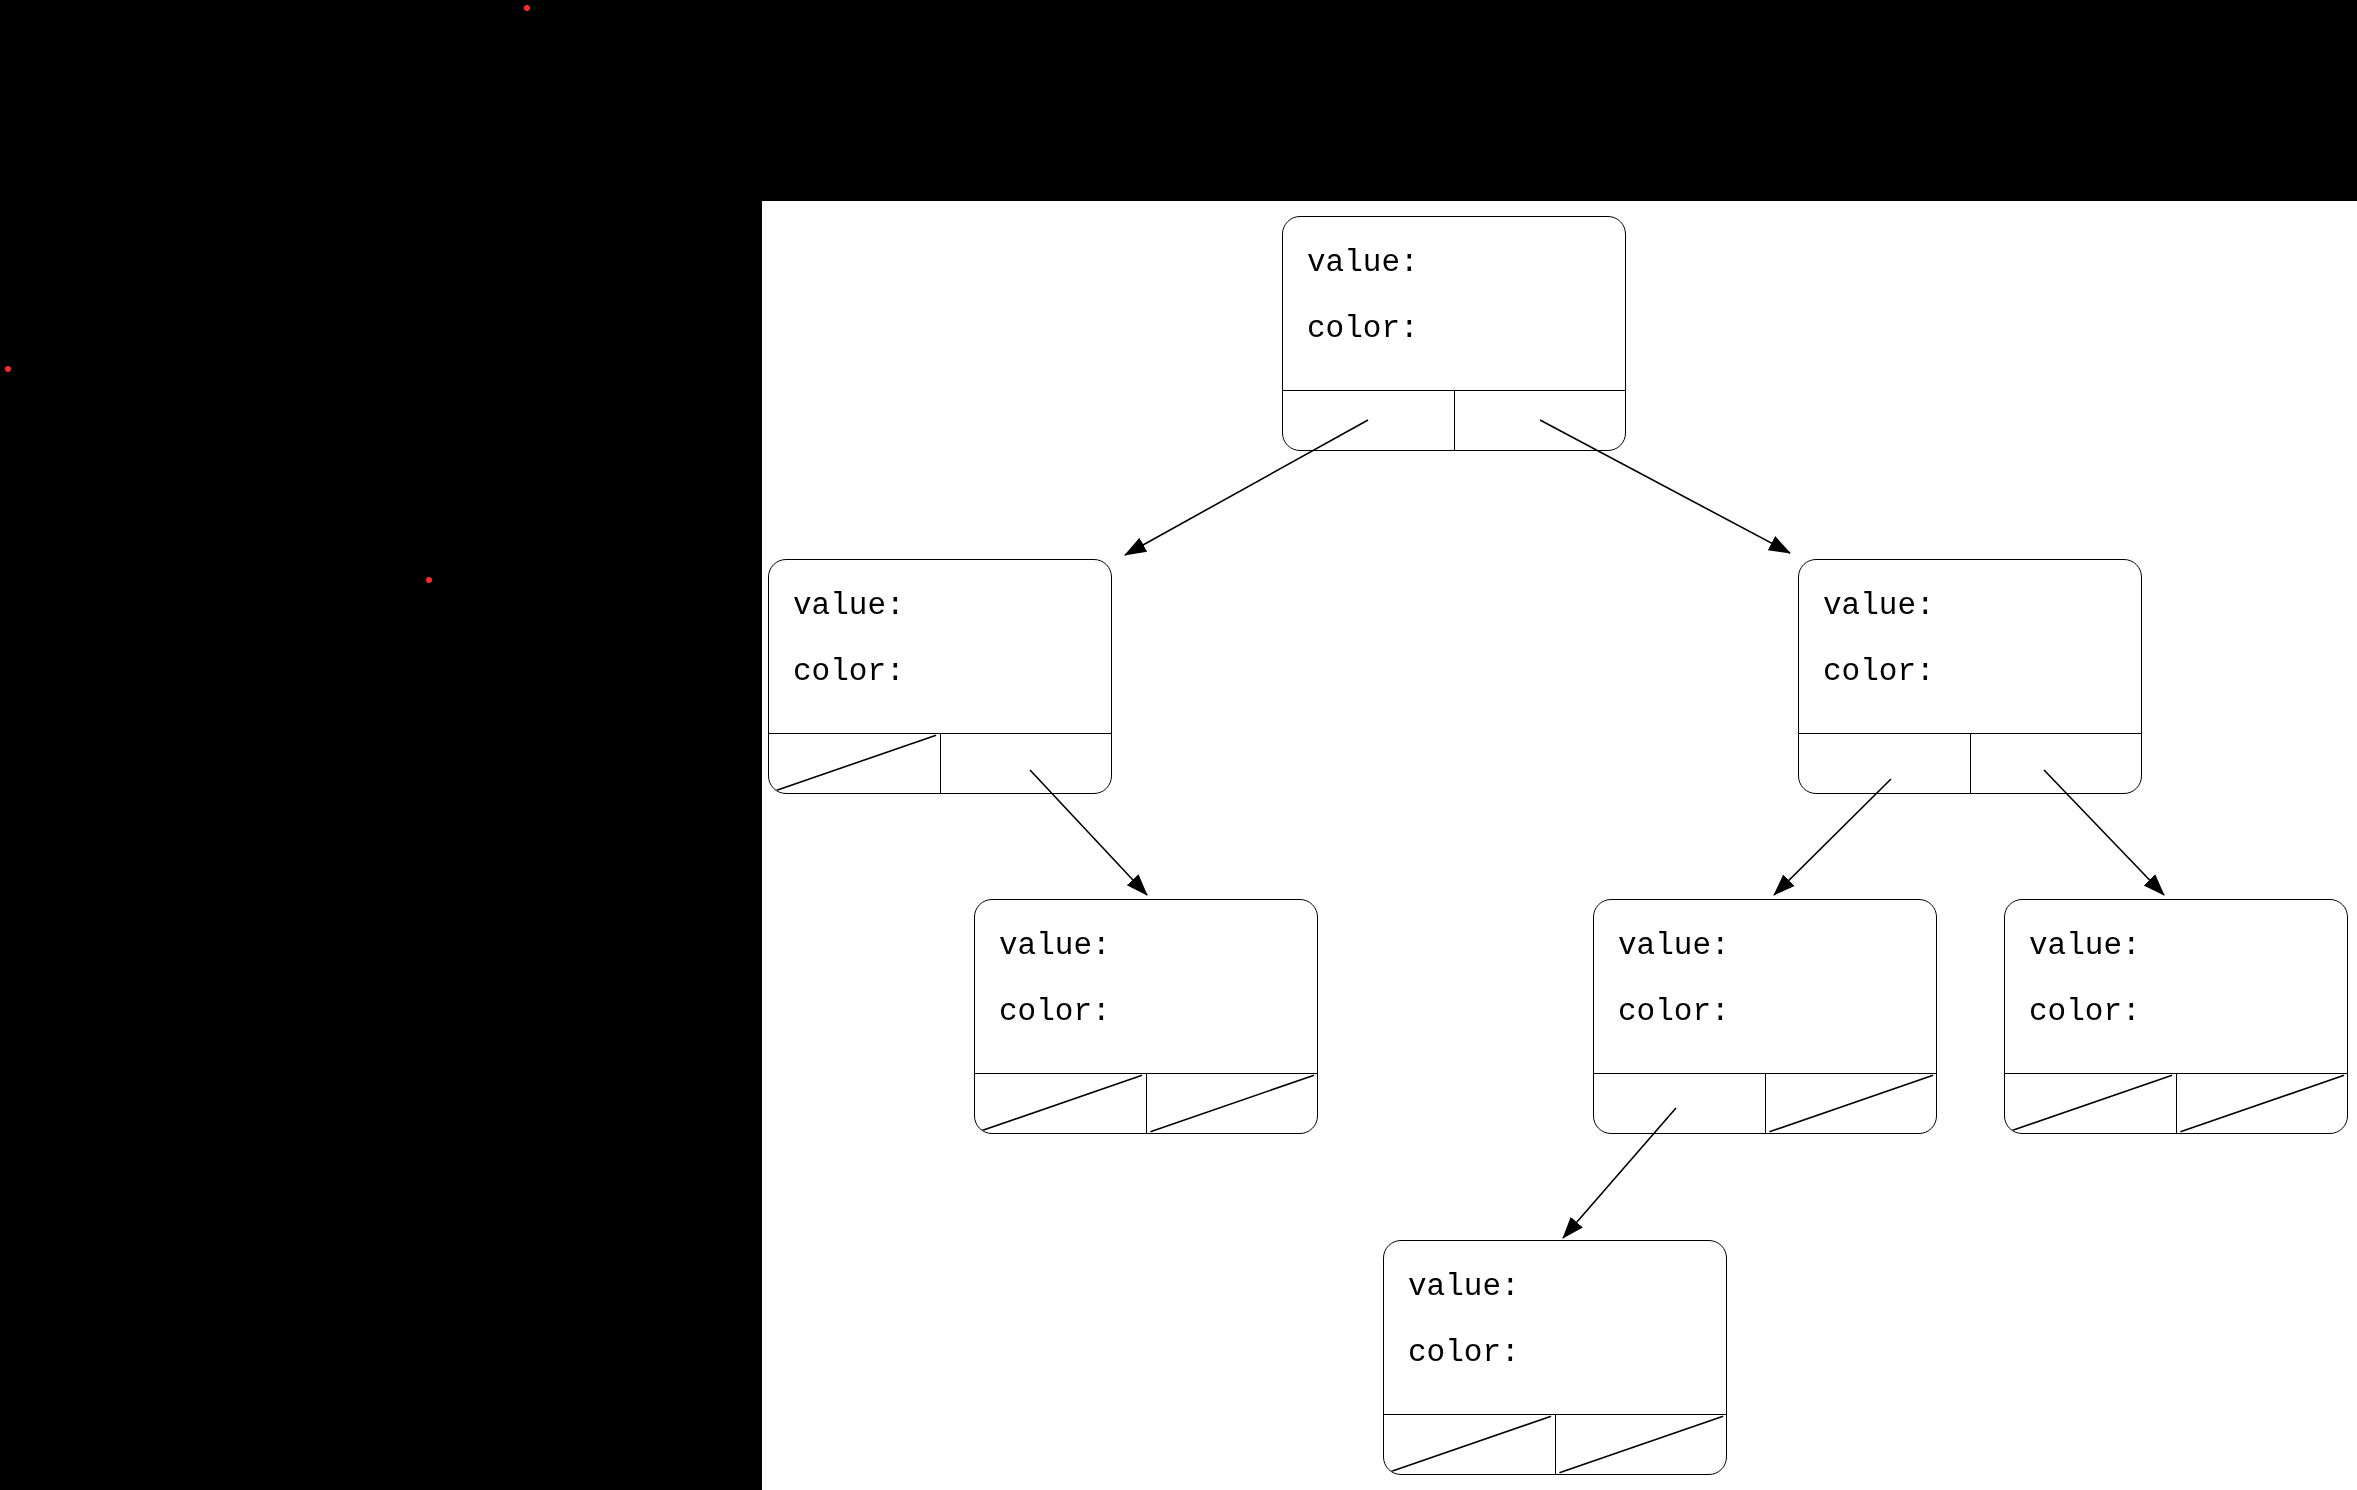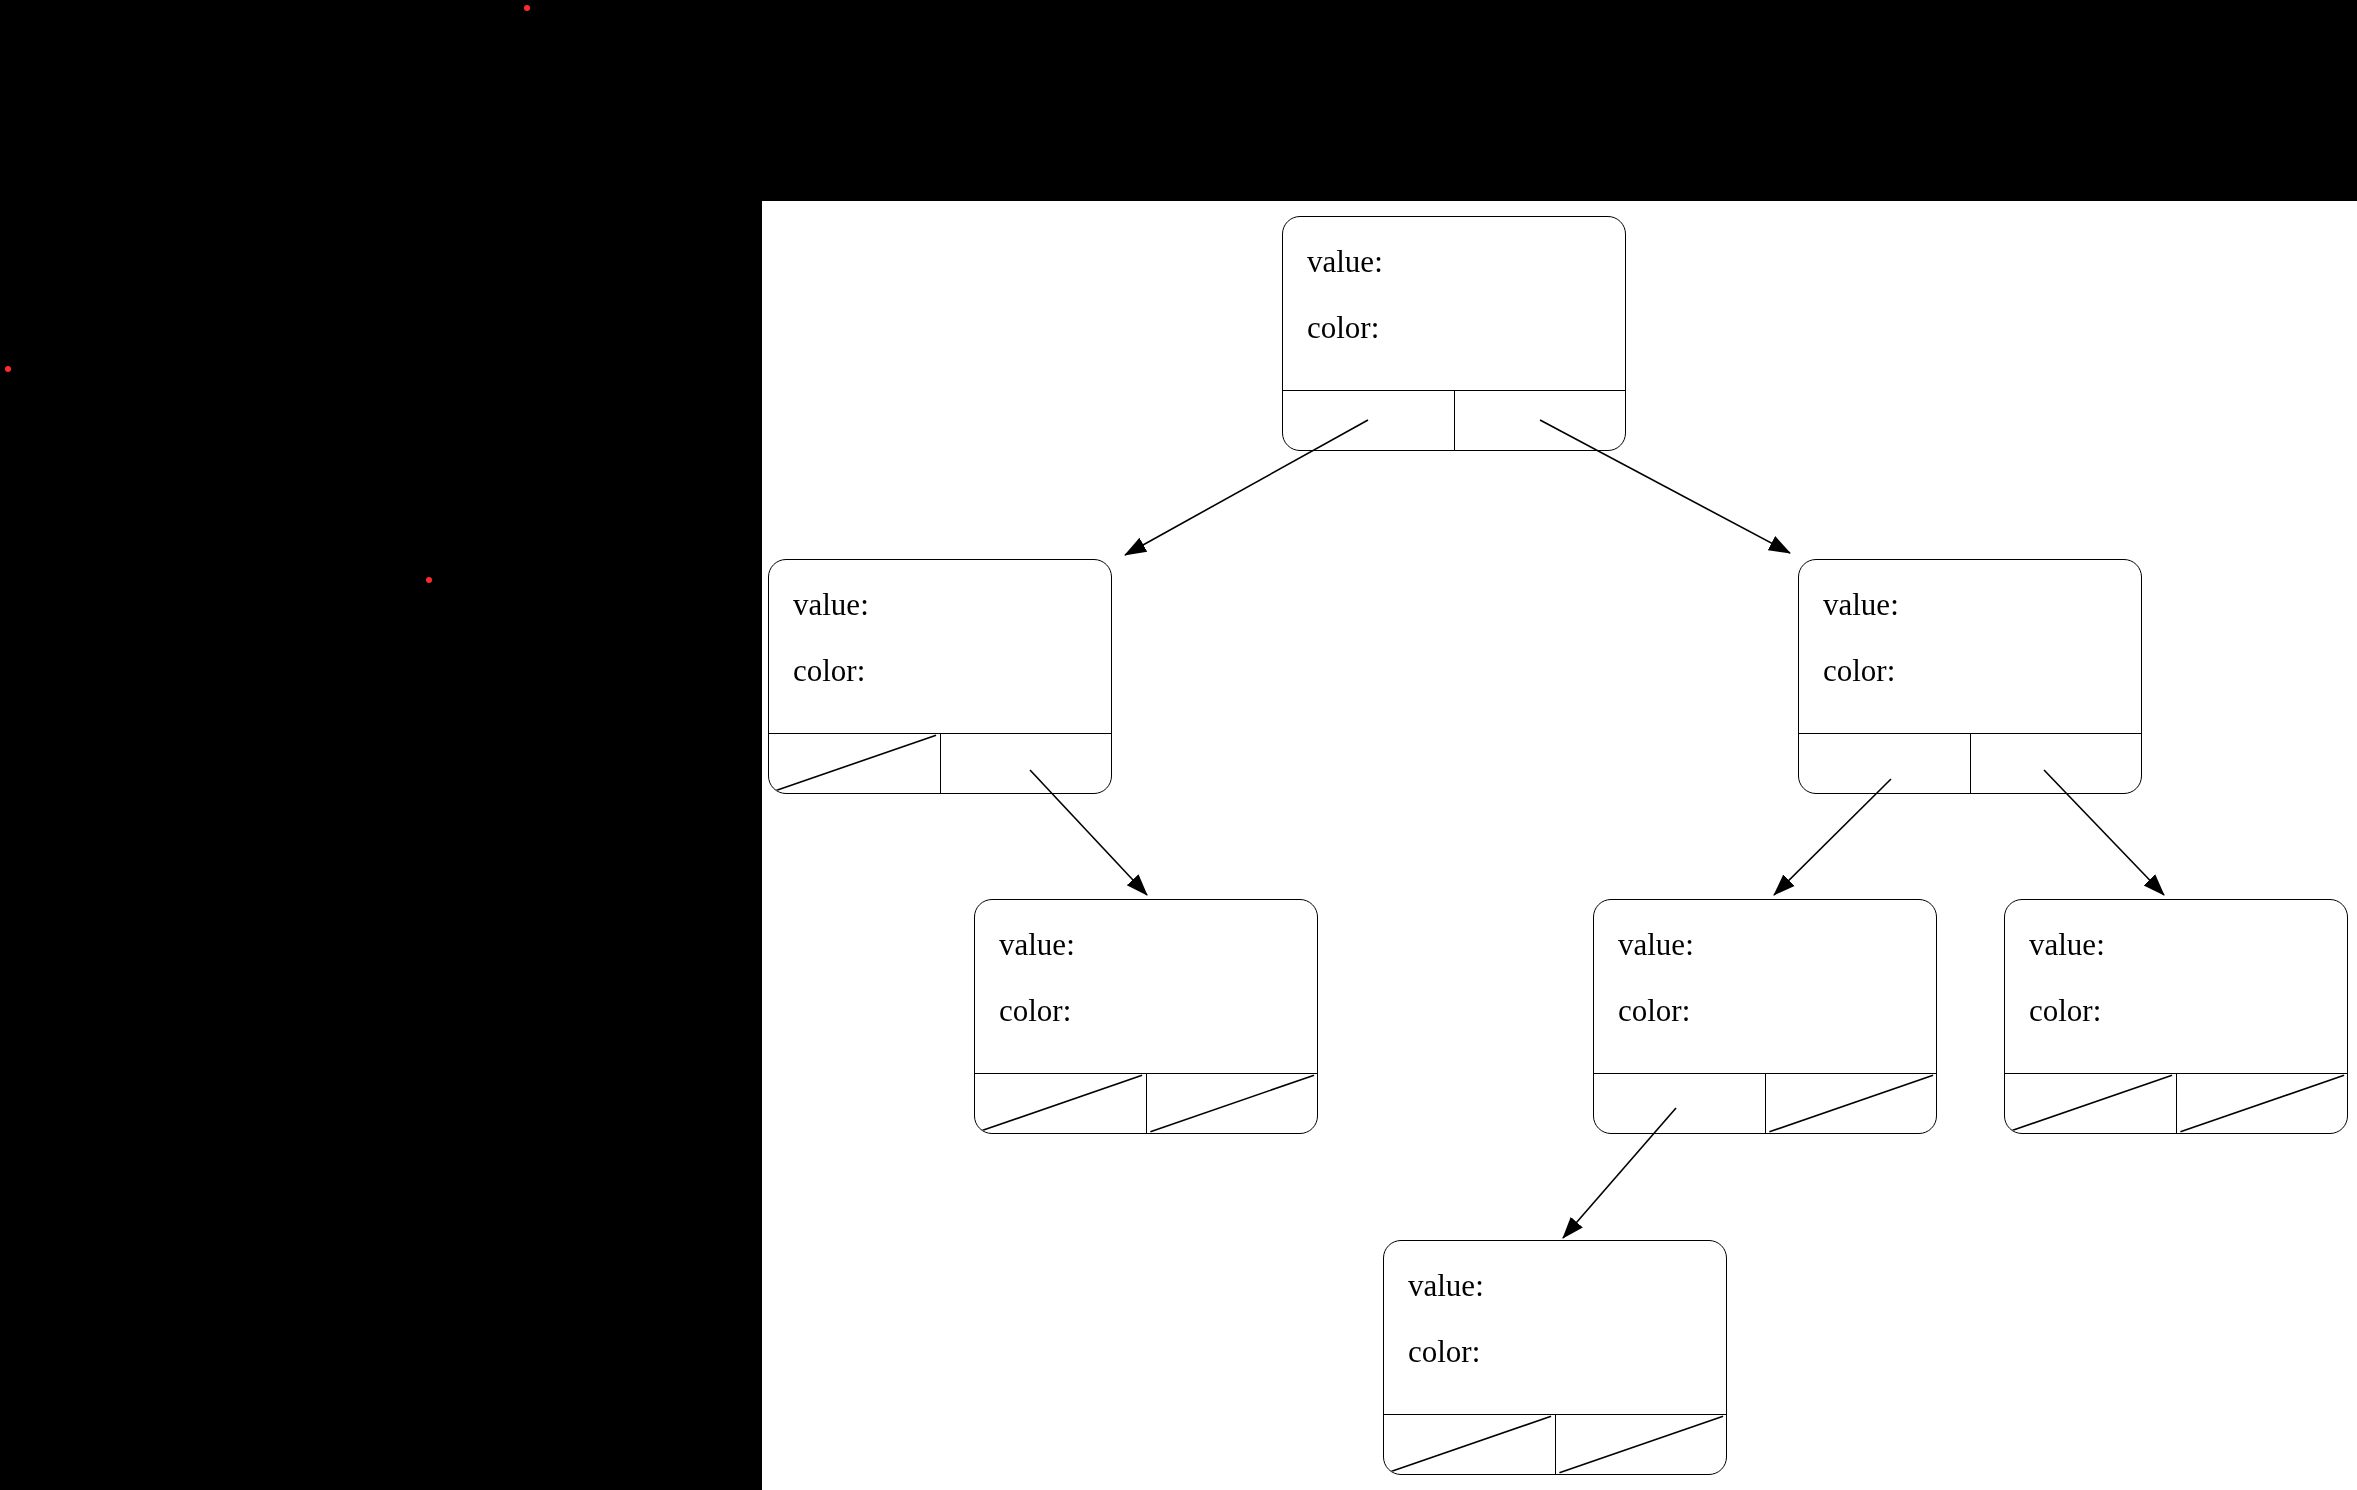--- a/index.html
+++ b/index.html
@@ -15,20 +15,21 @@
   .edges line { stroke: #000; stroke-width: 1.6px; }
   .node {
     position: absolute;
     border: 1.5px solid #000;
     border-radius: 18px;
     background: #fff;
     box-sizing: border-box;
     display: flex; flex-direction: column;
     overflow: hidden;
     z-index: 1;
+    font-family: Liberation Mono, monospace;
   }
   .node-body { flex: 1; padding: 12px 0 0 24px; }
   .node-line { height: 66px; display: flex; align-items: center; font-size: 31px; color: #000; }
   .node-pointers { display: flex; border-top: 1.5px solid #000; box-sizing: border-box; }
   .cell { flex: 1; position: relative; }
   .cell.right { border-left: 1.5px solid #000; }
   .null-line { position: absolute; left: 0; top: 0; width: 100%; height: 100%; display: block; }
   .null-line line { stroke: #000; stroke-width: 1.6px; }
   .dot { position: absolute; width: 6px; height: 6px; border-radius: 50%; z-index: 5; }
 </style>

